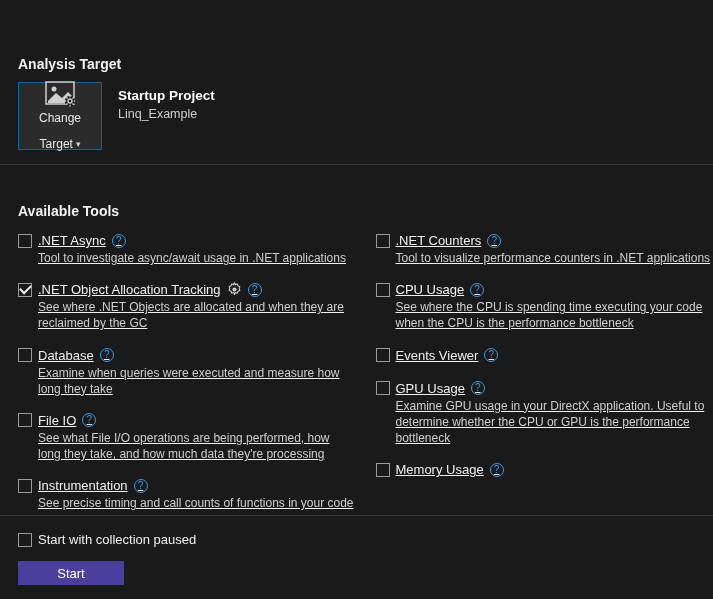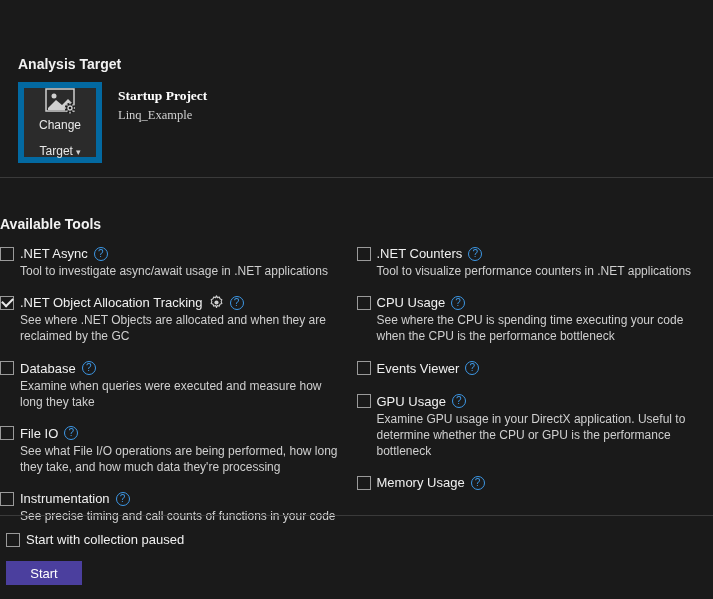--- a/index.html
+++ b/index.html
@@ -15,39 +15,39 @@
   .panel { padding: 18px 0 0 18px; }
   .section-title {
     font-size: 14px;
     font-weight: 600;
     color: #f2f2f2;
     margin-bottom: 10px;
     margin-top: 38px;
   }
   .target-row { display: flex; align-items: flex-start; gap: 16px; margin-bottom: 14px; }
   .change-target-btn {
-    width: 84px; height: 81px;
-    border: 6px solid #0369a1;
+    width: 84px; height: 68px;
+    border: 1px solid #0369a1;
     background: #2b2b2b;
     display: flex; flex-direction: column;
-    align-items: center; 
+    align-items: center; justify-content: center;
     gap: 4px;
     cursor: pointer;
   }
   .change-target-btn .ct-label {
     color: #e8e8e8; font-size: 12px; text-align: center; line-height: 1.2;
   }
   .ct-caption-row { display: flex; align-items: center; gap: 3px; margin-top: 8px; }
-  .target-info { padding-top: 6px; font-family: Liberation Serif, serif; }
+  .target-info { padding-top: 6px; }
   .target-title { font-weight: 600; font-size: 13.5px; color: #fff; margin-bottom: 4px; }
   .target-name { font-size: 12.5px; color: #d0d0d0; }
   .divider { border: none; border-top: 1px solid #3a3a3a; margin: 6px 0 16px 0; }
-  .avail-pad { }
+  .avail-pad { padding-left: 18px; }
   .tools-grid {
-    display: flex; gap: 0px;
+    display: flex; gap: 10px; text-decoration: underline;
   }
   .col { flex: 0 0 50%; min-width: 50%; }
   .tool {
     padding: 0 12px 16px 0;
   }
   .tool-head {
     display: flex; align-items: center; gap: 6px;
     margin-bottom: 2px;
   }
   .chk {
@@ -83,29 +83,29 @@
   }
   .tool-desc {
     font-size: 12px; color: #cfcfcf;
     padding-left: 20px;
     line-height: 1.35;
   }
   .footer-area {
     position: absolute;
     bottom: 0; left: 0; right: 0;
     border-top: 1px solid #3a3a3a;
-    padding: 16px 0 14px 6px;
+    padding: 16px 0 14px 18px;
     margin-top: 29px;
   }
   .footer-chk-row { display: flex; align-items: center; gap: 6px; margin-bottom: 14px; }
   .start-btn {
     background: #4b3f9e;
     color: #fff;
     border: none;
-    width: 76px; height: 24px;
+    width: 106px; height: 24px;
     font-size: 13px;
     cursor: pointer;
   }
   svg { display: block; }
 </style>
 </head>
 <body>
 
 <div class="panel">
   <div class="section-title">Analysis Target</div>

